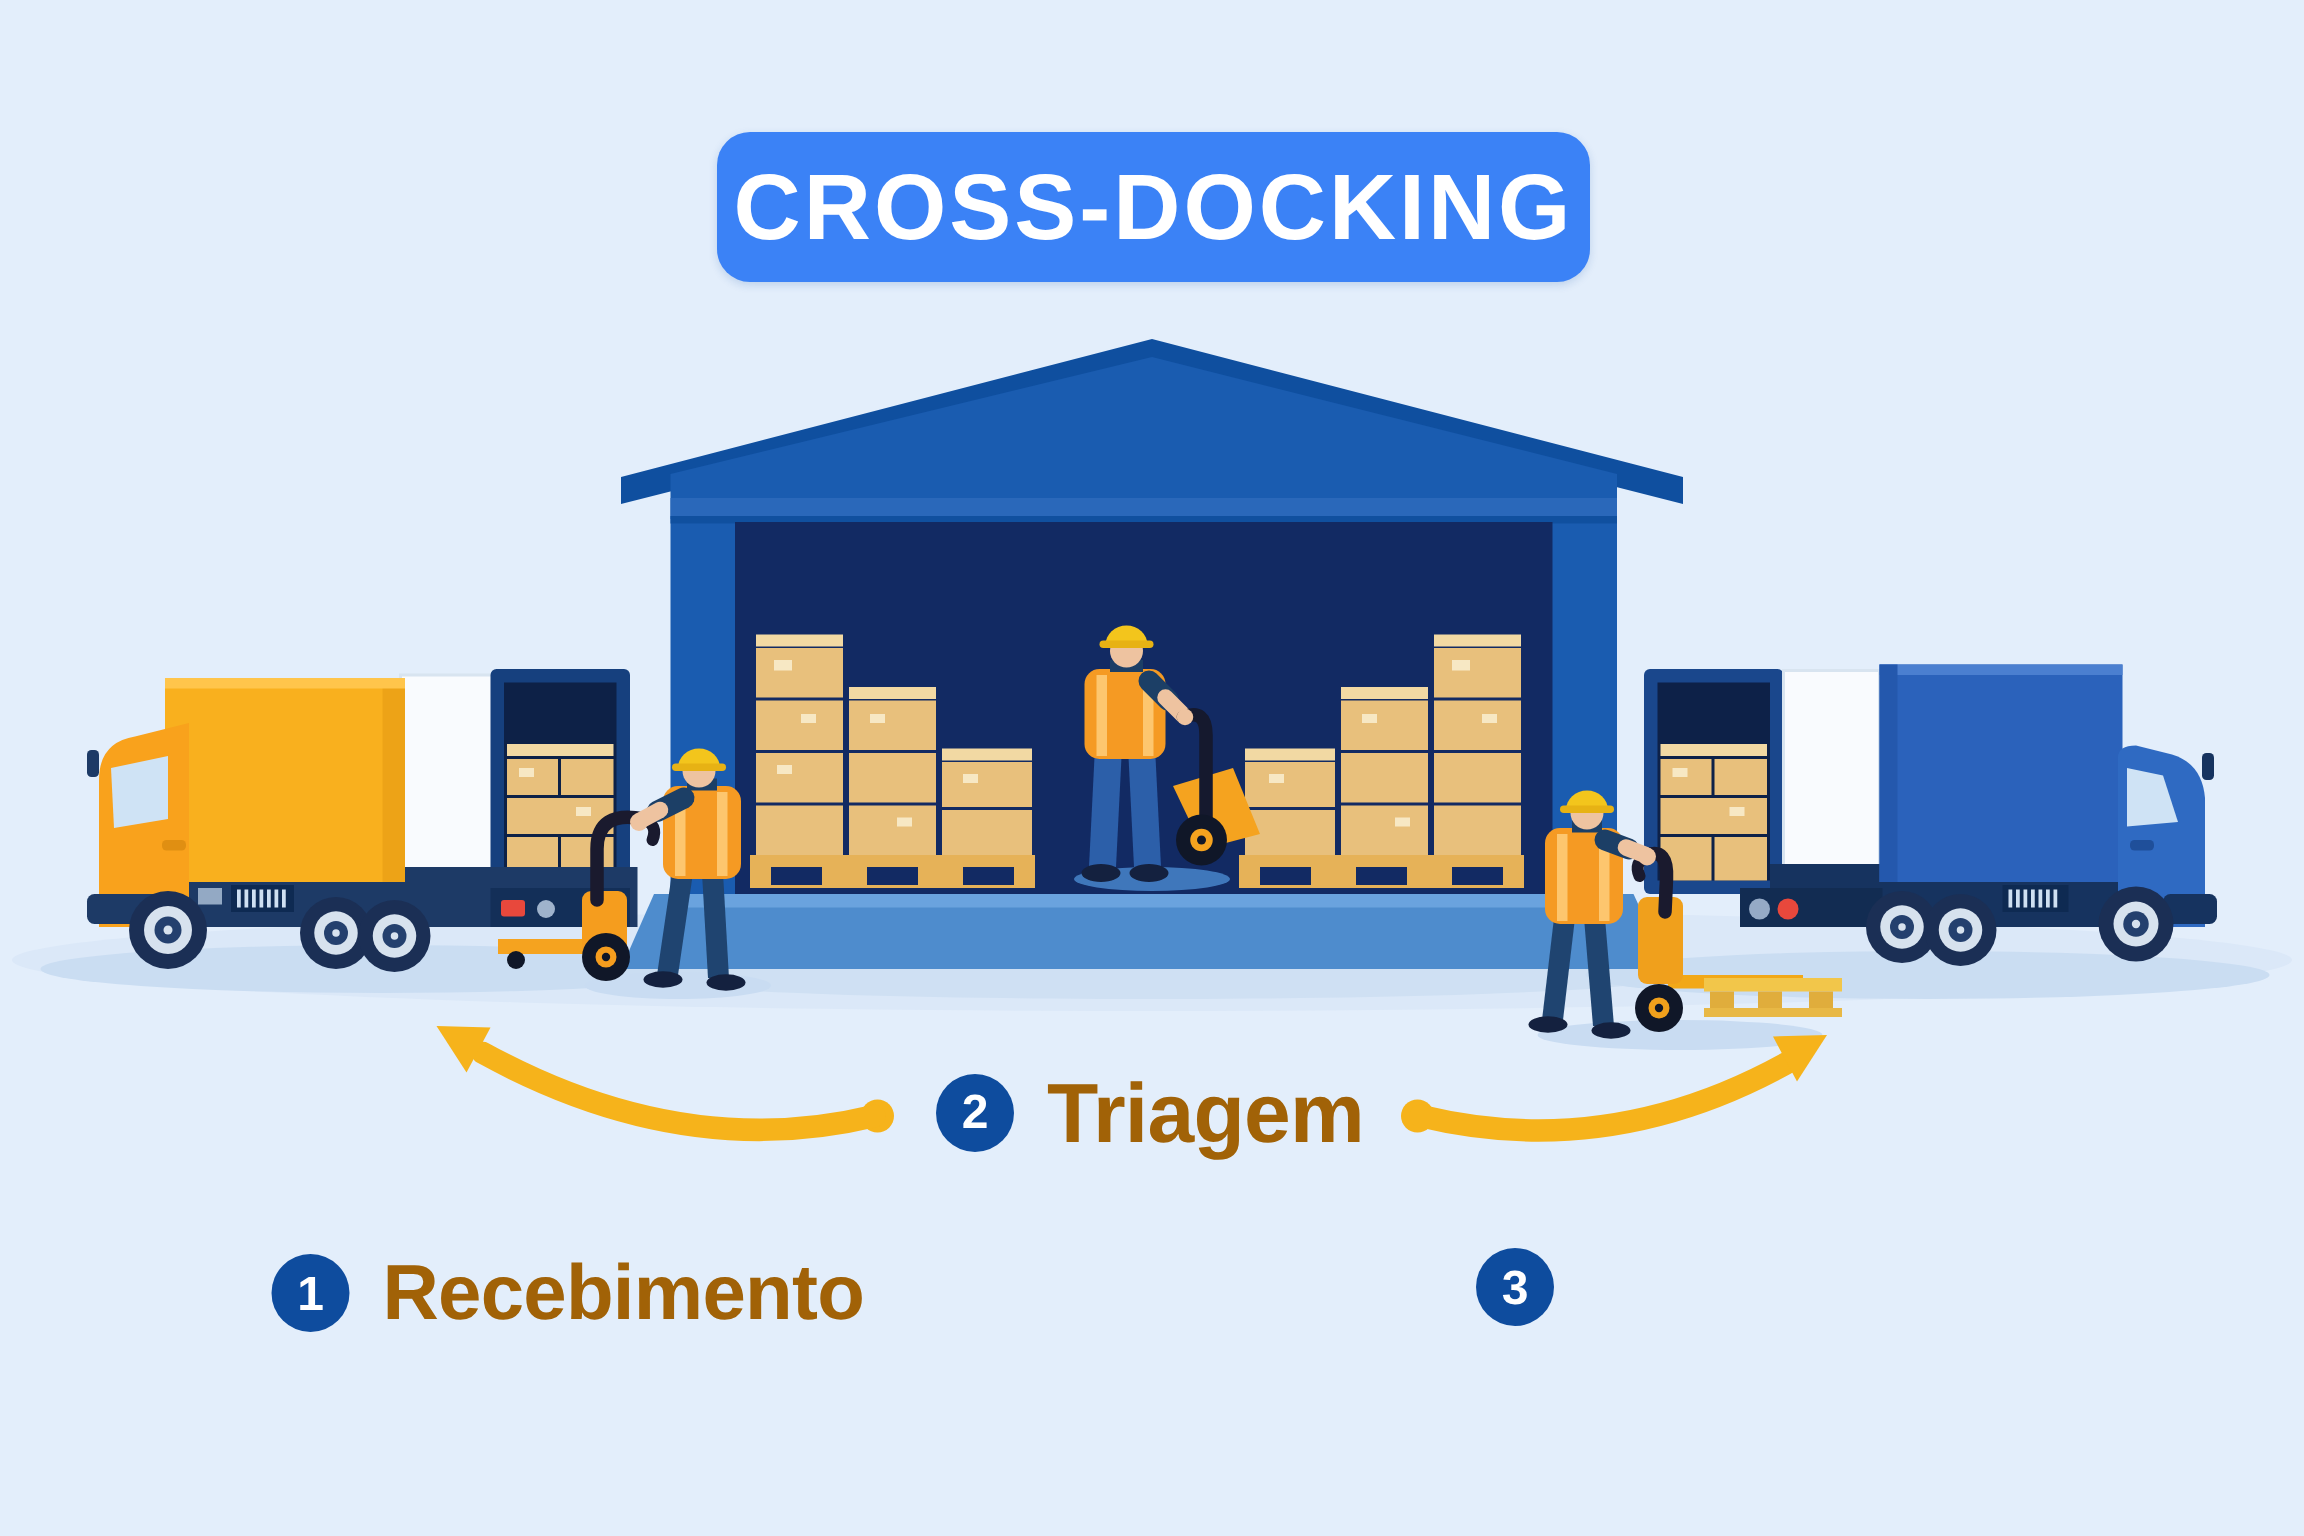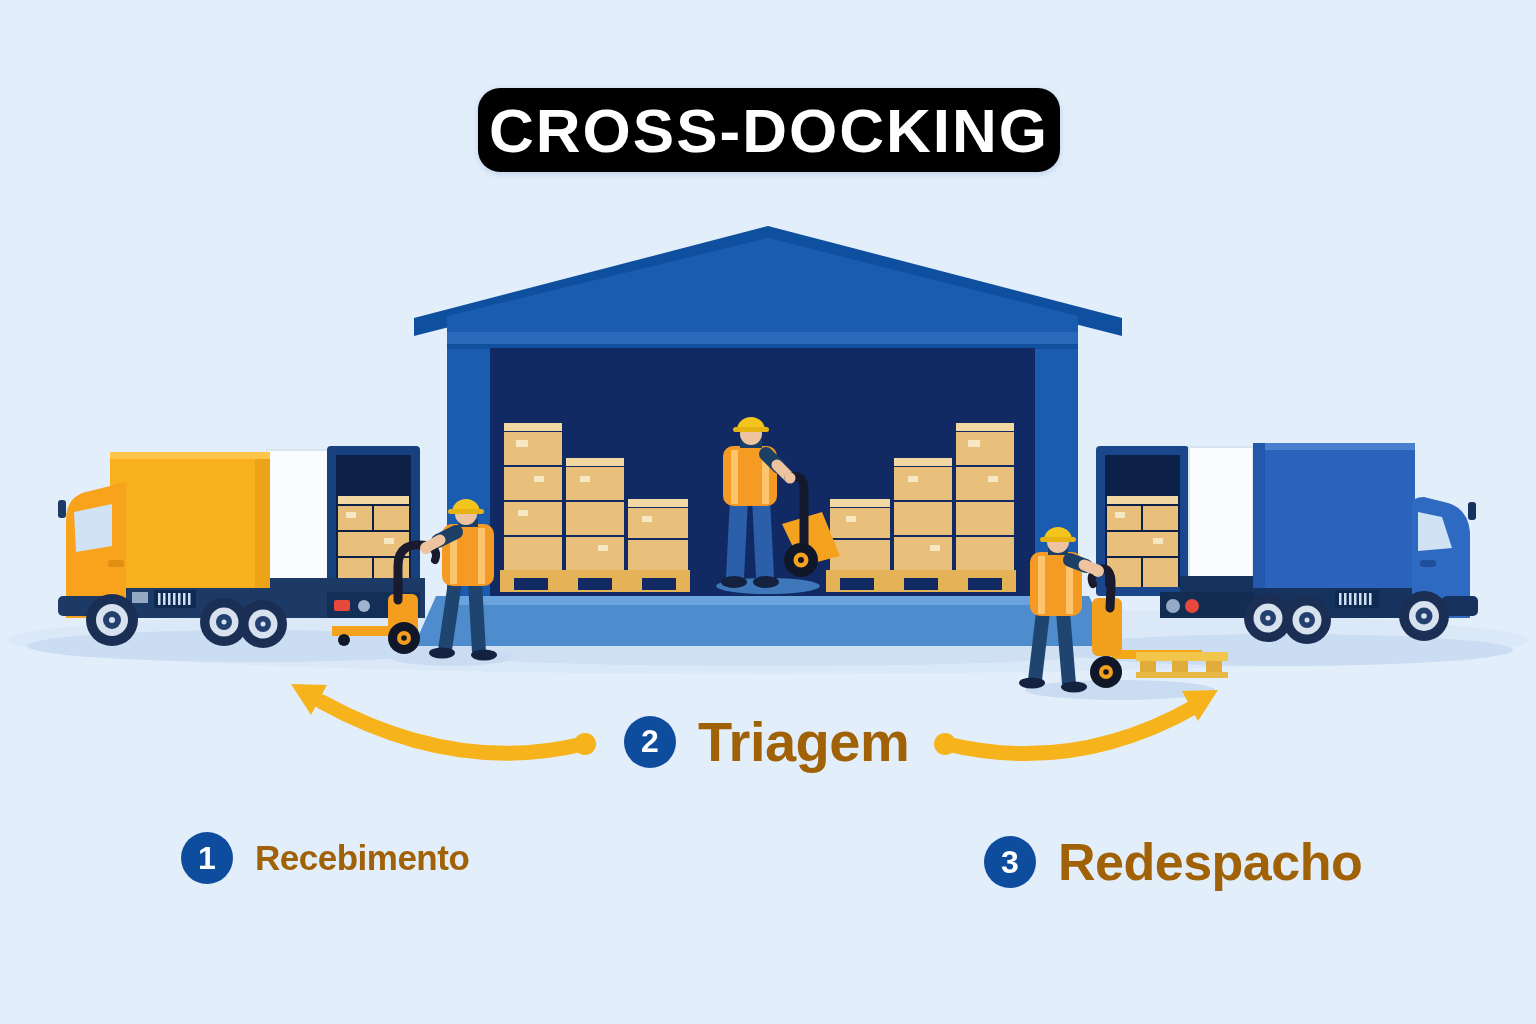--- a/index.html
+++ b/index.html
@@ -6,40 +6,40 @@
   body{
     width:1536px;height:1024px;
     background:#e3eefb;
     font-family:"Liberation Sans", sans-serif;
     overflow:hidden;
   }
   .scene{position:relative;width:1536px;height:1024px;}
   .scene svg{position:absolute;left:0;top:0;}
 
   .title-banner{
-    position:absolute;left:478px;top:88px;width:582px;height:84px;
-    background:#000000;border-radius:22px;
+    position:absolute;left:478px;top:88px;width:582px;height:100px;
+    background:#3b82f6;border-radius:22px;
     display:flex;align-items:center;justify-content:center;
     box-shadow:0 2px 6px rgba(21,82,165,.18);
   }
   .title-banner span{
     color:#ffffff;font-size:62px;font-weight:800;letter-spacing:2px;white-space:nowrap;
   }
 
   .step{position:absolute;display:flex;align-items:center;gap:22px;}
   .step-circle{
     width:52px;height:52px;border-radius:50%;
     background:#0e4c9e;color:#ffffff;
     font-size:32px;font-weight:800;
     display:flex;align-items:center;justify-content:center;
     flex:0 0 auto;
   }
   .step-label{color:#a16207;font-weight:800;letter-spacing:-0.5px;white-space:nowrap;}
   .step--1{left:181px;top:832px;}
-  .step--1 .step-label{font-size:35px;}
+  .step--1 .step-label{font-size:52px;}
   .step--2{left:624px;top:709px;}
   .step--2 .step-label{font-size:56px;}
   .step--3{left:984px;top:832px;}
   .step--3 .step-label{font-size:52px;}
 </style>
 </head>
 <body>
 
 <div class="scene">
 
@@ -358,16 +358,15 @@
   <div class="step step--2">
     <div class="step-circle">2</div>
     <div class="step-label">Triagem</div>
   </div>
   <div class="step step--1">
     <div class="step-circle">1</div>
     <div class="step-label">Recebimento</div>
   </div>
   <div class="step step--3">
     <div class="step-circle">3</div>
-    <div class="step-label">Redespacho</div>
   </div>
 
 </div>
 
 </body></html>

